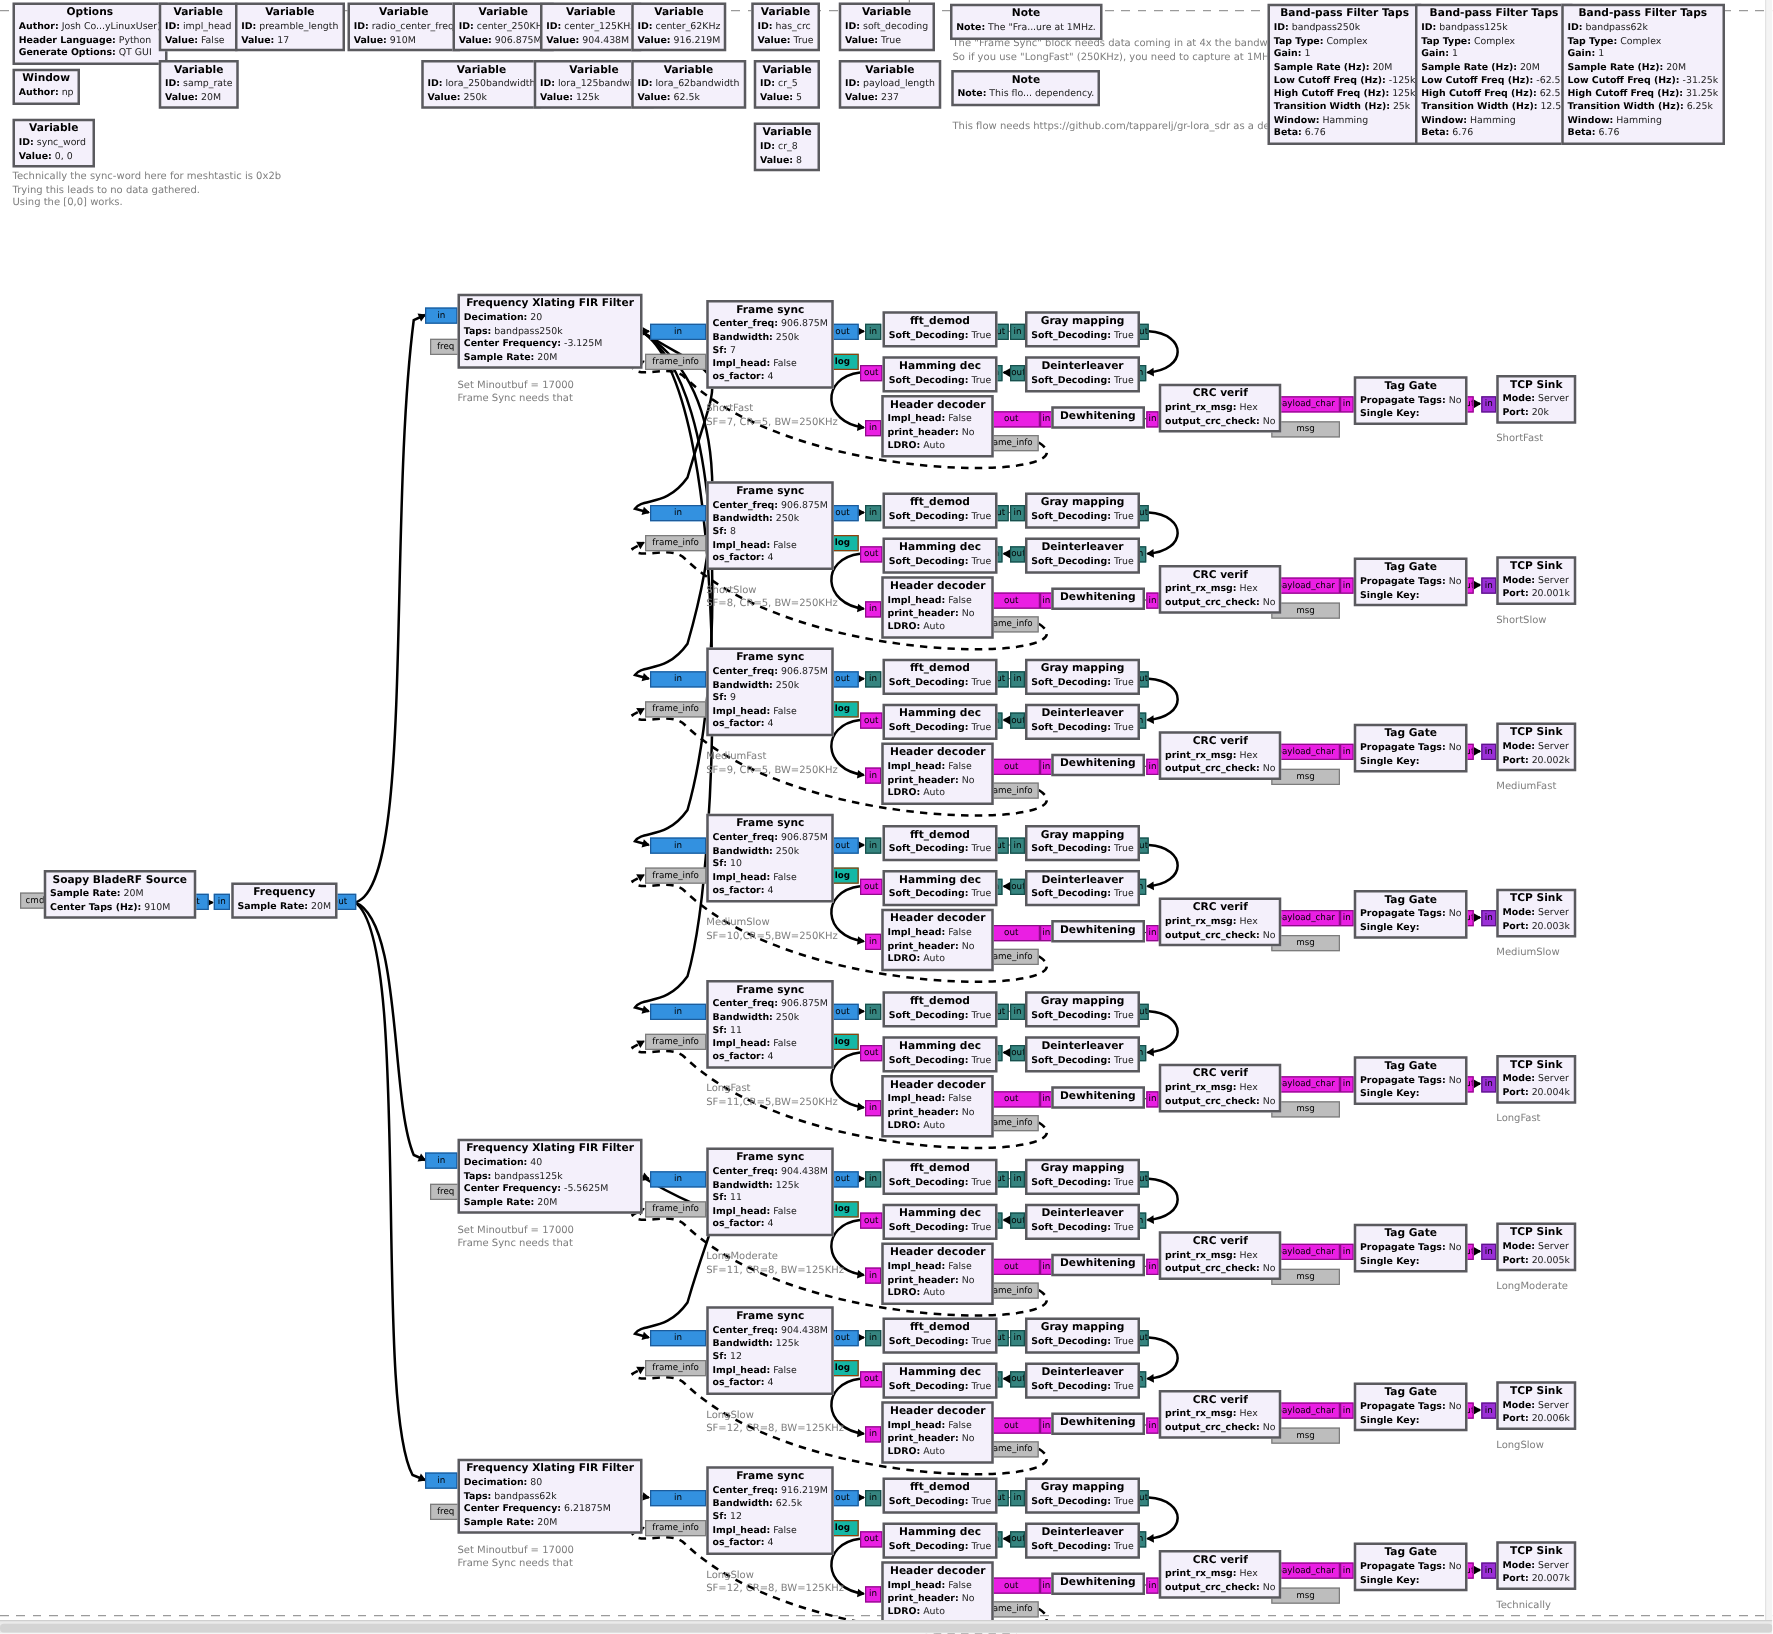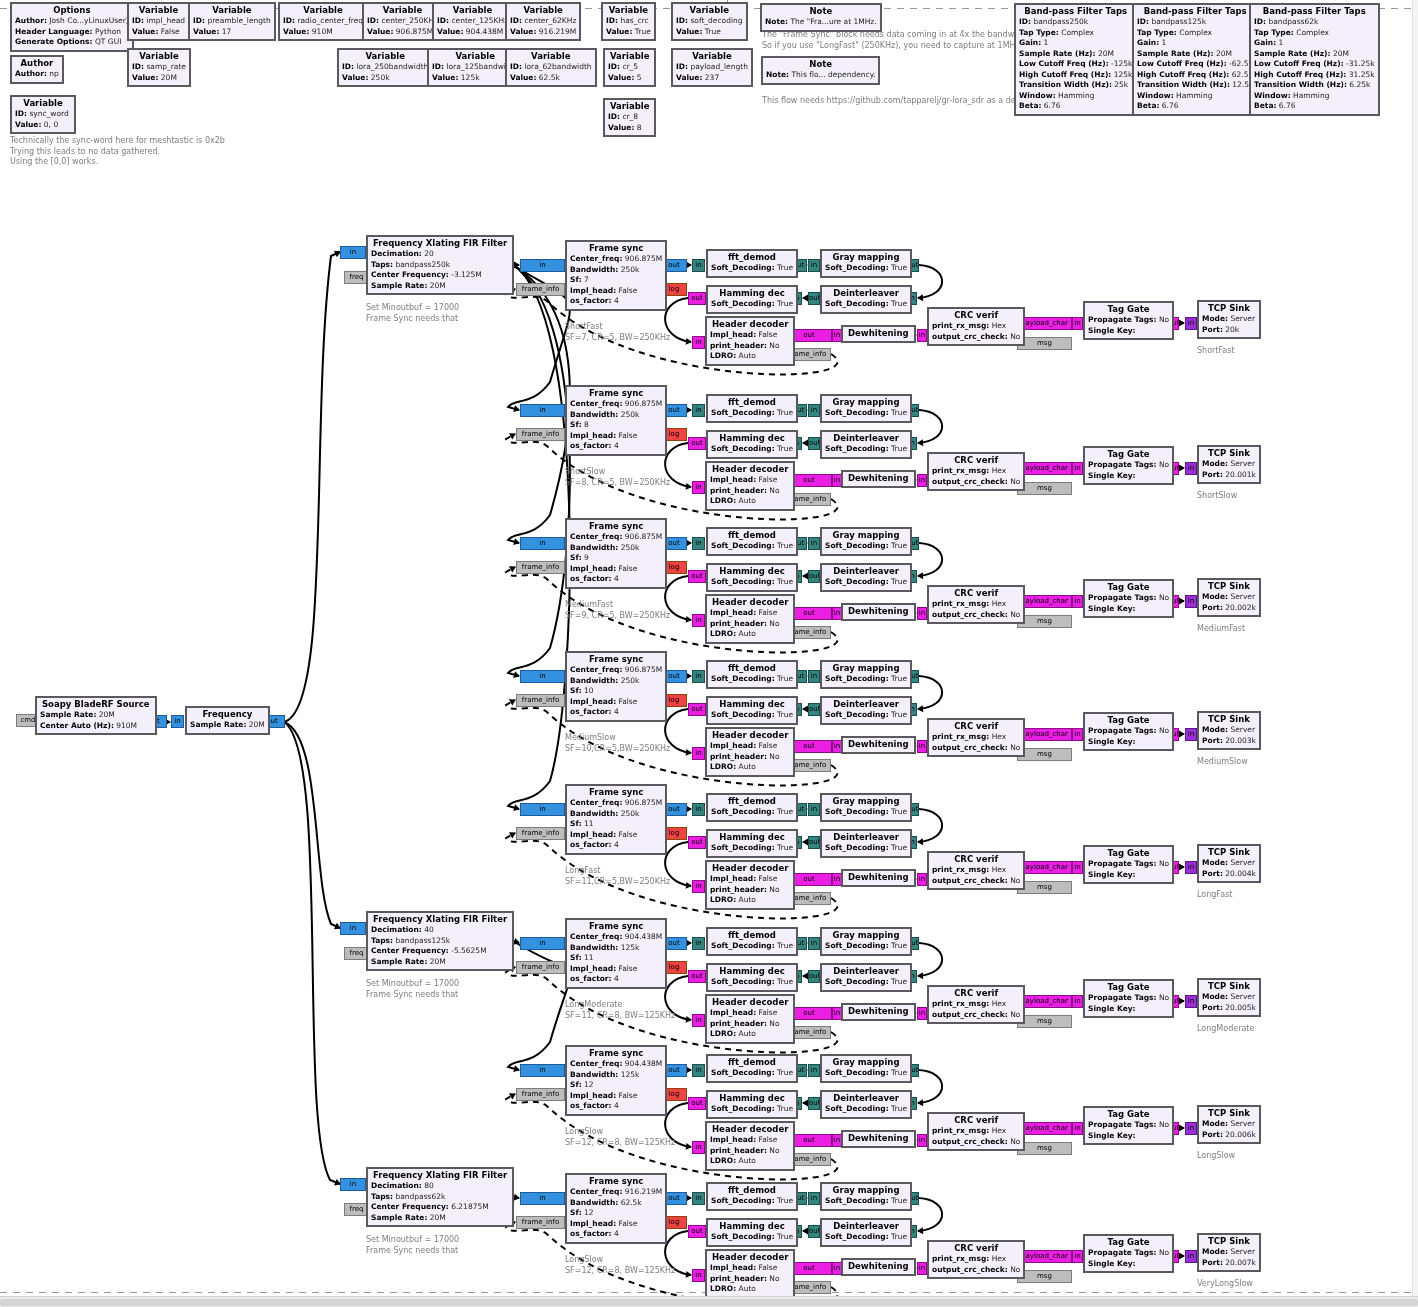--- a/index.html
+++ b/index.html
@@ -7,21 +7,21 @@
           font-family:"DejaVu Sans","Liberation Sans",sans-serif;}
   .block{position:absolute;background:#f4f0fb;border:2px solid #5a5a5e;box-sizing:border-box;
          padding:1px 3px 2px;white-space:nowrap;z-index:3;}
   .bt{font-weight:bold;font-size:8.5px;color:#000;text-align:center;line-height:1.35;padding:0 2px;}
   .bp{font-size:7.5px;line-height:1.4;color:#222;}
   .bp b{color:#000;}
   .port{position:absolute;box-sizing:border-box;height:13px;font-size:7px;line-height:11px;
         text-align:center;color:#000;overflow:hidden;z-index:2;border:1px solid;}
   .p-blue{background:#3391e0;border-color:#1c5c9c;}
   .p-gray{background:#bdbdbd;border-color:#7c7c7c;}
-  .p-orange{background:#ef4444;border-color:#91400a;}
+  .p-orange{background:#14b8a6;border-color:#91400a;font-weight:bold;}
   .p-teal{background:#35847f;border-color:#174f4c;}
   .p-magenta{background:#ea1fe3;border-color:#8d0d88;}
   .p-purple{background:#9a2fd6;border-color:#5c1687;}
   .comment{position:absolute;color:#7e7e7e;font-size:8px;line-height:1.32;white-space:pre;z-index:1;}
   .chain-label{position:absolute;color:#7e7e7e;font-size:8px;z-index:1;}
   #wires{position:absolute;left:0;top:0;z-index:1;}
   .dashline-h{position:absolute;height:1px;z-index:0;
      background:repeating-linear-gradient(90deg,#9a9a9a 0 7px,transparent 7px 13px);}
   .dashline-v{position:absolute;width:1px;z-index:0;
      background:repeating-linear-gradient(180deg,#9a9a9a 0 7px,transparent 7px 13px);}
@@ -141,21 +141,21 @@
       <div class="thumb"></div>
     </div>
   <div class="vscroll"></div>
 <div class="block" style="left: 10px; top: 2px; min-width: 114px;">
       <div class="bt">Options</div>
       <div class="bp"><b>Author:</b> Josh Co...yLinuxUser)</div>
       <div class="bp"><b>Header Language:</b> Python</div>
       <div class="bp"><b>Generate Options:</b> QT GUI</div>
     </div>
     <div class="block" style="left: 10px; top: 55px; min-width: 53px;">
-      <div class="bt">Author</div>
+      <div class="bt">Window</div>
       <div class="bp"><b>Author:</b> np</div>
     </div>
     <div class="block" style="left: 10px; top: 95px; min-width: 66px;">
       <div class="bt">Variable</div>
       <div class="bp"><b>ID:</b> sync_word</div>
       <div class="bp"><b>Value:</b> 0, 0</div>
     </div>
     <div class="block" style="left: 127px; top: 2px; min-width: 55px;">
       <div class="bt">Variable</div>
       <div class="bp"><b>ID:</b> impl_head</div>
@@ -271,21 +271,21 @@
       <div class="bp"><b>Sample Rate (Hz):</b> 20M</div>
       <div class="bp"><b>Low Cutoff Freq (Hz):</b> -31.25k</div>
       <div class="bp"><b>High Cutoff Freq (Hz):</b> 31.25k</div>
       <div class="bp"><b>Transition Width (Hz):</b> 6.25k</div>
       <div class="bp"><b>Window:</b> Hamming</div>
       <div class="bp"><b>Beta:</b> 6.76</div>
     </div>
     <div class="block" style="left: 35px; top: 696px; min-width: 106px;">
       <div class="bt">Soapy BladeRF Source</div>
       <div class="bp"><b>Sample Rate:</b> 20M</div>
-      <div class="bp"><b>Center Auto (Hz):</b> 910M</div>
+      <div class="bp"><b>Center Taps (Hz):</b> 910M</div>
     </div>
     <div class="block" style="left: 185px; top: 706px; min-width: 74px;">
       <div class="bt">Frequency</div>
       <div class="bp"><b>Sample Rate:</b> 20M</div>
     </div>
     <div class="block" style="left: 366px; top: 235px; min-width: 126px;">
       <div class="bt">Frequency Xlating FIR Filter</div>
       <div class="bp"><b>Decimation:</b> 20</div>
       <div class="bp"><b>Taps:</b> bandpass250k</div>
       <div class="bp"><b>Center Frequency:</b> -3.125M</div>
@@ -914,14 +914,14 @@
     <div class="port p-magenta" style="left: 832px; top: 1262px; width: 10px;">in</div>
     <div class="port p-magenta" style="left: 903px; top: 1262px; width: 12px;">out</div>
     <div class="port p-magenta" style="left: 917px; top: 1262px; width: 10px;">in</div>
     <div class="port p-magenta" style="left: 1017px; top: 1250px; width: 55px;">payload_char</div>
     <div class="port p-gray" style="left: 1017px; top: 1270px; width: 55px;">msg</div>
     <div class="port p-magenta" style="left: 1072px; top: 1250px; width: 11px;">in</div>
     <div class="port p-magenta" style="left: 1167px; top: 1250px; width: 12px;">out</div>
     <div class="port p-purple" style="left: 1185px; top: 1250px; width: 12px;">in</div>
     <div class="comment" style="left: 565px; top: 1255px;">LongSlow
 SF=12, CR=8, BW=125KHz</div>
-    <div class="chain-label" style="left: 1197px; top: 1279px;">VeryLongSlow</div>
+    <div class="chain-label" style="left: 1197px; top: 1279px;">Technically</div>
   </div>
 
 </body></html>

